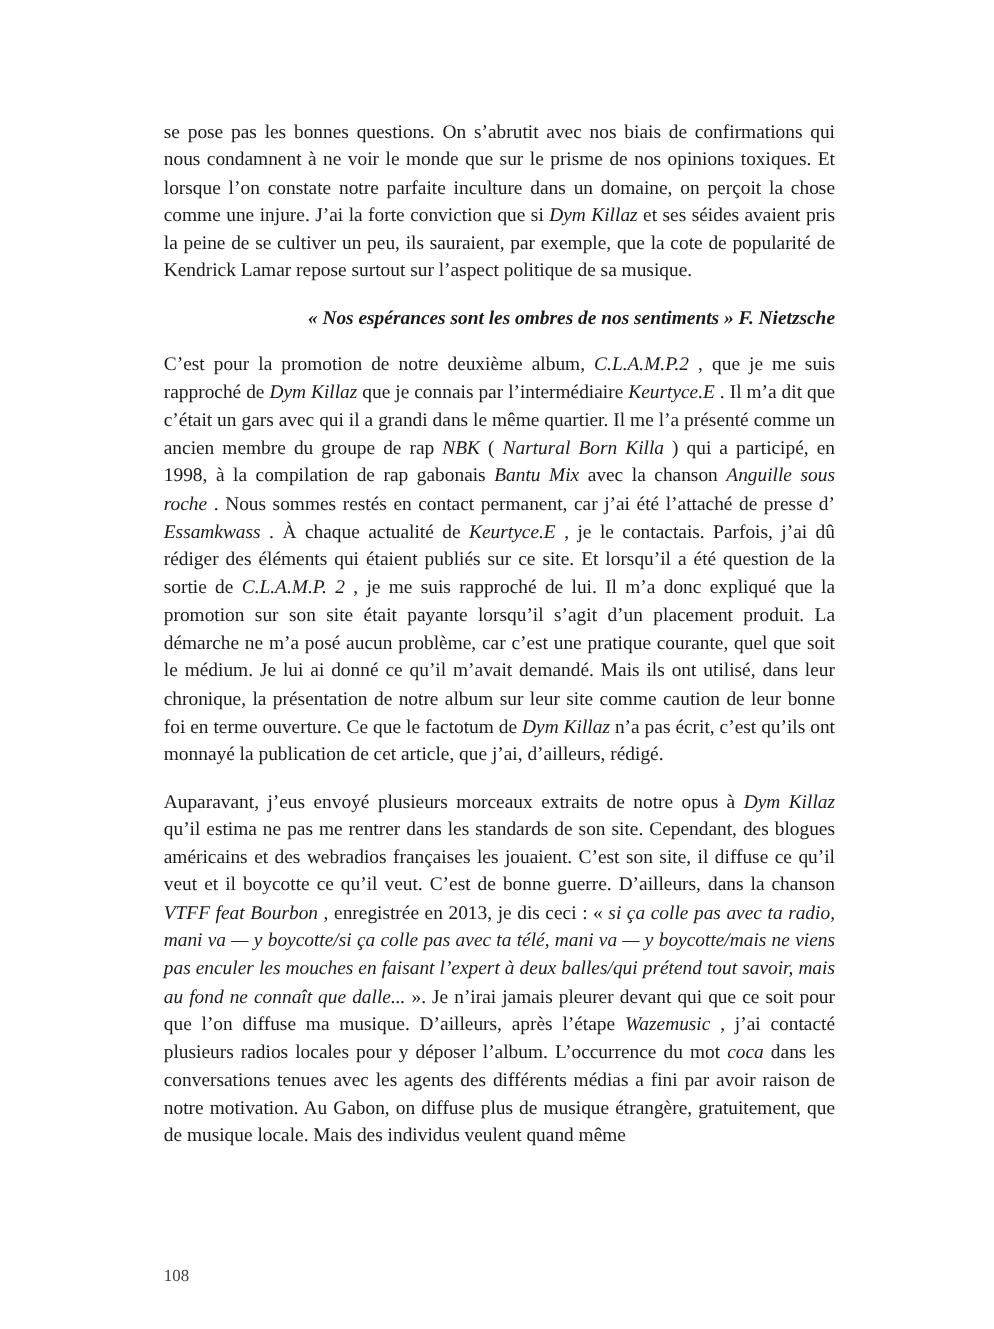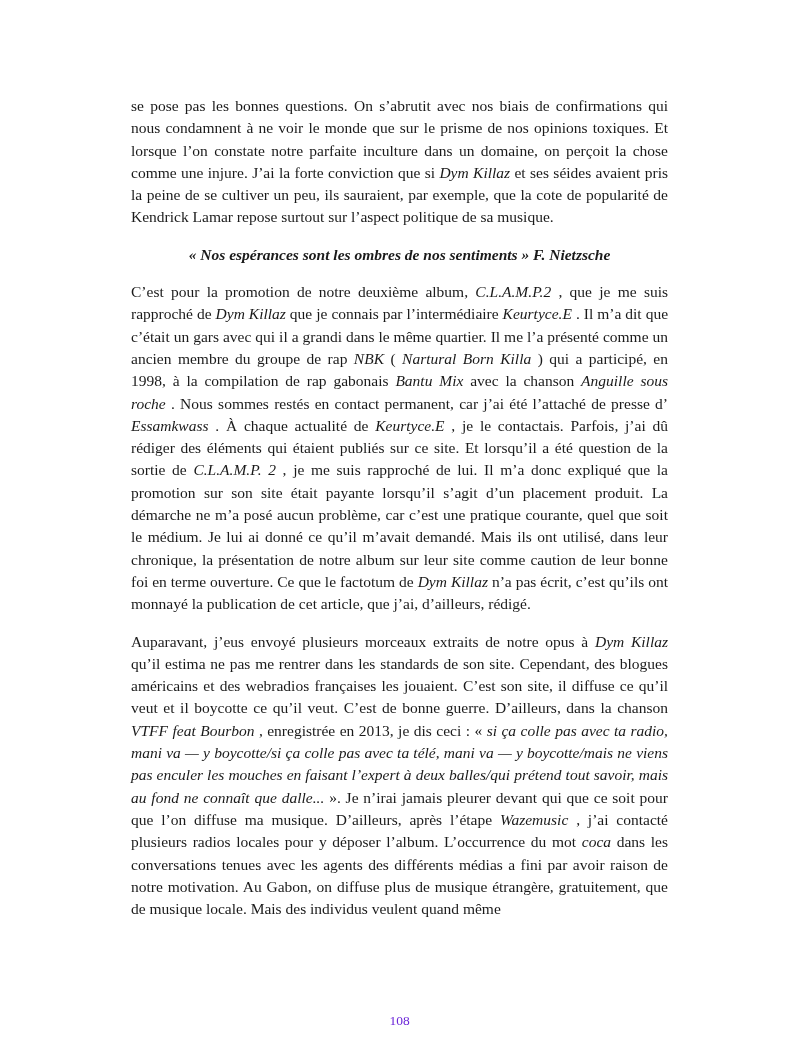--- a/index.html
+++ b/index.html
@@ -24,36 +24,36 @@
     font-size: 15.5px;
     line-height: 22.3px;
   }
   .body-para {
     margin: 0 0 15px 0;
     text-align: justify;
     text-justify: inter-word;
   }
   .section-heading {
     margin: 0 0 15px 0;
-    text-align: center;
+    text-align: right;
     font-weight: bold;
     font-style: italic;
   }
   .seg-n { font-style: normal; font-weight: normal; }
   .seg-i { font-style: italic; font-weight: normal; }
   .seg-bi { font-style: italic; font-weight: bold; }
   .page-number {
     position: absolute;
     top: 1012px;
     left: 131px;
     width: 537px;
-    text-align: center;
+    text-align: left;
     font-size: 13.5px;
     line-height: 18px;
-    color: #6d28d9;
+    color: #404040;
   }
 </style>
 </head>
 <body>
 
 <div class="page">
   <div class="text-block">
     <p class="body-para"><span class="seg-n">se pose pas les bonnes questions. On s’abrutit avec nos biais de confirmations qui nous condamnent à ne voir le monde que sur le prisme de nos opinions toxiques. Et lorsque l’on constate notre parfaite inculture dans un domaine, on perçoit la chose comme une injure. J’ai la forte conviction que si </span><span class="seg-i">Dym Killaz</span><span class="seg-n"> et ses séides avaient pris la peine de se cultiver un peu, ils sauraient, par exemple, que la cote de popularité de Kendrick Lamar repose surtout sur l’aspect politique de sa musique.</span></p>
     <p class="section-heading"><span class="seg-bi">« Nos espérances sont les ombres de nos sentiments » F. Nietzsche</span></p>
     <p class="body-para"><span class="seg-n">C’est pour la promotion de notre deuxième album, </span><span class="seg-i">C.L.A.M.P.2</span><span class="seg-n"> , que je me suis rapproché de </span><span class="seg-i">Dym Killaz</span><span class="seg-n"> que je connais par l’intermédiaire </span><span class="seg-i">Keurtyce.E</span><span class="seg-n"> . Il m’a dit que c’était un gars avec qui il a grandi dans le même quartier. Il me l’a présenté comme un ancien membre du groupe de rap </span><span class="seg-i">NBK</span><span class="seg-n"> ( </span><span class="seg-i">Nartural Born Killa</span><span class="seg-n"> ) qui a participé, en 1998, à la compilation de rap gabonais </span><span class="seg-i">Bantu Mix</span><span class="seg-n"> avec la chanson </span><span class="seg-i">Anguille sous roche</span><span class="seg-n"> . Nous sommes restés en contact permanent, car j’ai été l’attaché de presse d’ </span><span class="seg-i">Essamkwass</span><span class="seg-n"> . À chaque actualité de </span><span class="seg-i">Keurtyce.E</span><span class="seg-n"> , je le contactais. Parfois, j’ai dû rédiger des éléments qui étaient publiés sur ce site. Et lorsqu’il a été question de la sortie de </span><span class="seg-i">C.L.A.M.P. 2</span><span class="seg-n"> , je me suis rapproché de lui. Il m’a donc expliqué que la promotion sur son site était payante lorsqu’il s’agit d’un placement produit. La démarche ne m’a posé aucun problème, car c’est une pratique courante, quel que soit le médium. Je lui ai donné ce qu’il m’avait demandé. Mais ils ont utilisé, dans leur chronique, la présentation de notre album sur leur site comme caution de leur bonne foi en terme ouverture. Ce que le factotum de </span><span class="seg-i">Dym Killaz</span><span class="seg-n"> n’a pas écrit, c’est qu’ils ont monnayé la publication de cet article, que j’ai, d’ailleurs, rédigé.</span></p>

